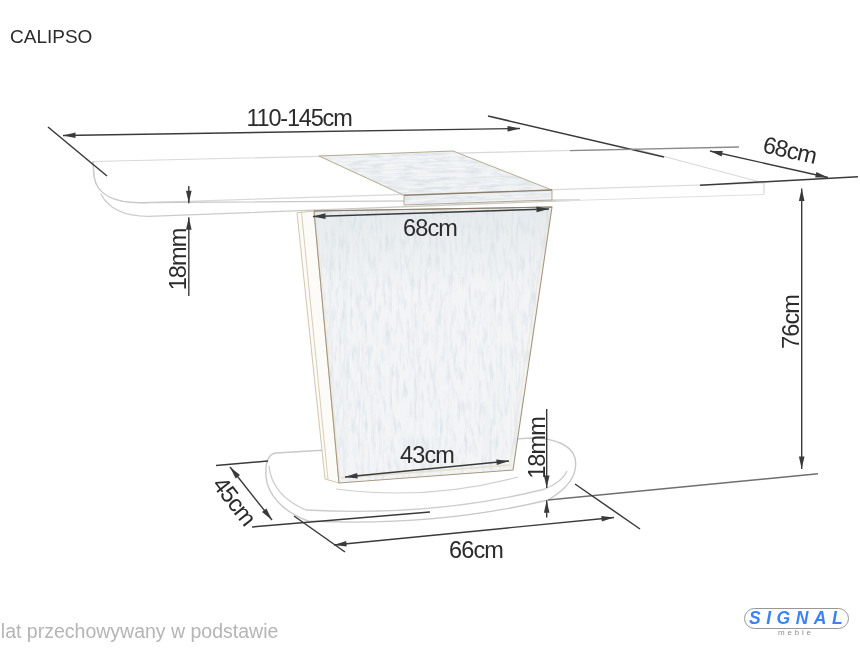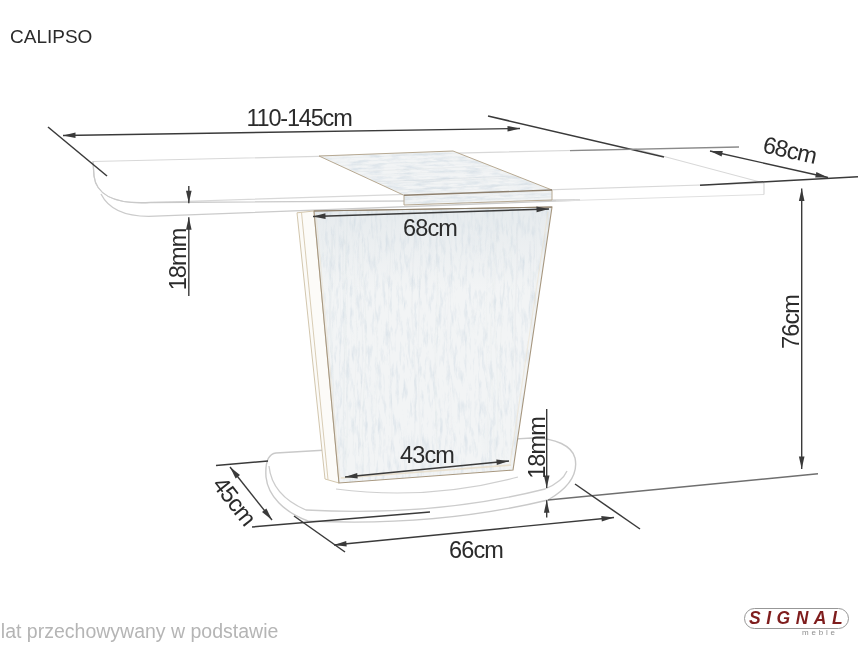--- a/index.html
+++ b/index.html
@@ -1,20 +1,20 @@
 <!DOCTYPE html>
 <html><head><meta charset="utf-8">
 <style>
 html,body{margin:0;padding:0;background:#ffffff;width:860px;height:658px;overflow:hidden;}
 body{font-family:"Liberation Sans", sans-serif;position:relative;}
 .title{position:absolute;left:10px;top:26px;font-size:19px;color:#2b2b2b;letter-spacing:0;}
 .note{position:absolute;left:-10px;top:620px;font-size:19.5px;color:#b5b5b5;}
 .logo{position:absolute;left:744px;top:608px;width:105px;height:21px;border:1.6px solid #979797;border-radius:11px;box-sizing:border-box;text-align:center;overflow:hidden;}
-.logo span{font-size:17.5px;font-weight:bold;font-style:italic;color:#7f1d1d;letter-spacing:5.5px;line-height:19px;padding-left:4px;}
-.meble{position:absolute;left:802px;top:628px;font-size:8px;color:#8e8e8e;letter-spacing:2.8px;}
+.logo span{font-size:17.5px;font-weight:bold;font-style:italic;color:#3b82f6;letter-spacing:5.5px;line-height:19px;padding-left:4px;}
+.meble{position:absolute;left:778px;top:628px;font-size:8px;color:#8e8e8e;letter-spacing:2.8px;}
 </style></head>
 <body>
 
 <svg width="860" height="658" viewBox="0 0 860 658" font-family="Liberation Sans, sans-serif">
 <defs>
 <clipPath id="cped">
         <path d="M 314,211 L 552,207 L 513,470 L 339,483 Z"></path>
       </clipPath>
 <clipPath id="cstrip">
         <path d="M 319,156 L 453,151 L 552,190 L 552,200 L 404,205 L 404,195.3 Z"></path>

